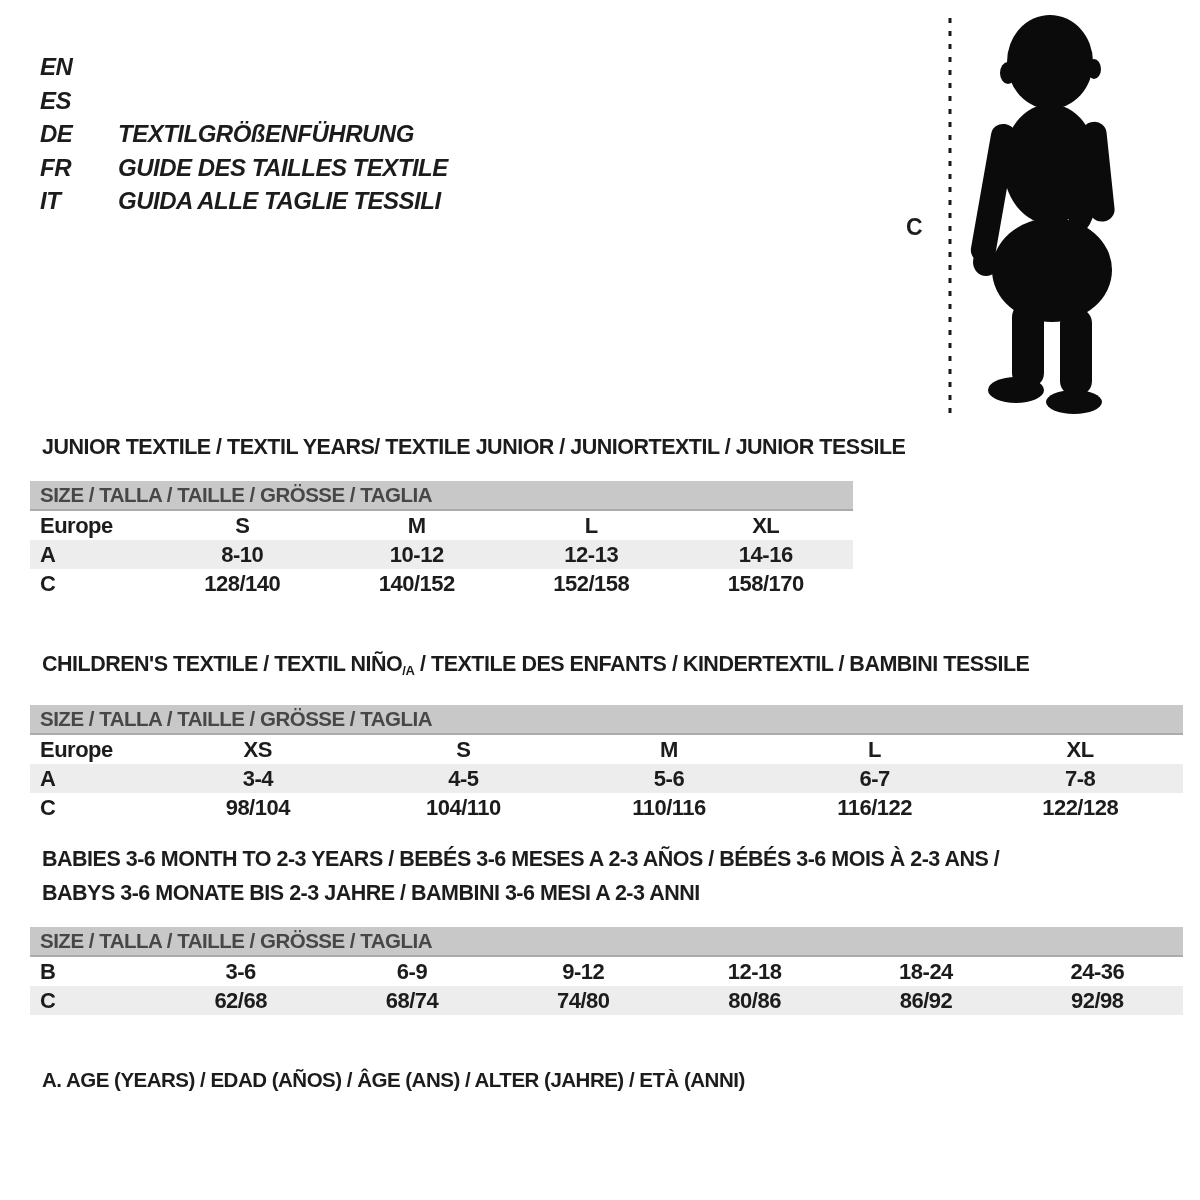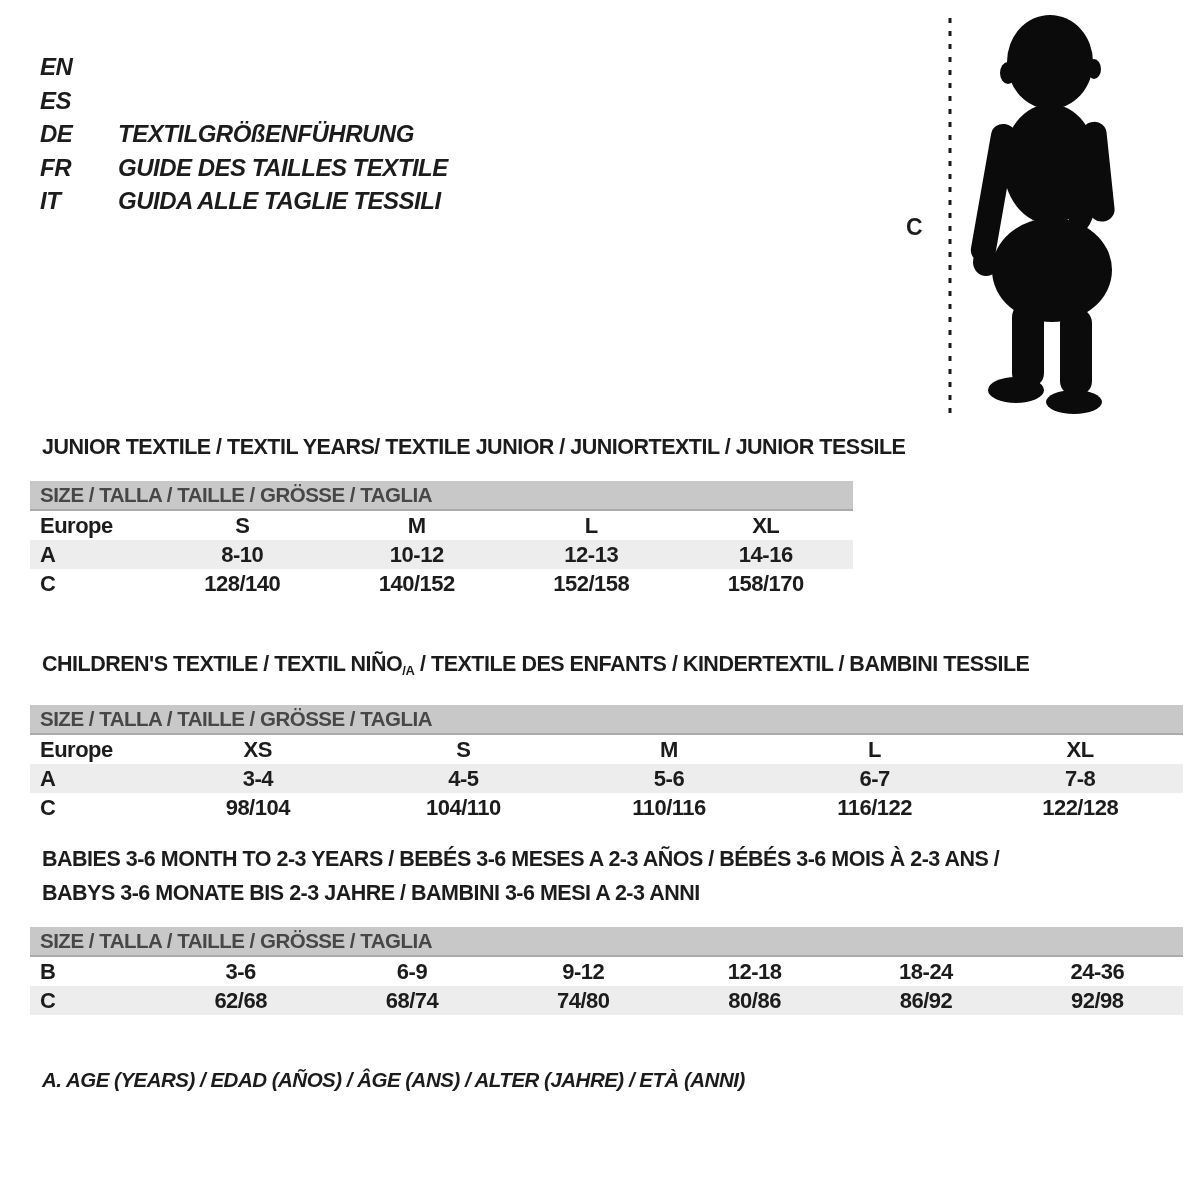--- a/index.html
+++ b/index.html
@@ -31,21 +31,21 @@
 
   .bar{height:30px;box-sizing:border-box;background:var(--bar-bg,#c8c8c8);color:var(--bar-text,#474747);
        font-size:20.5px;line-height:28px;padding-left:10px;border-bottom:2px solid #ababab;}
   .trow{display:flex;height:29px;line-height:29px;font-size:22px;}
   .trow.shaded{background:var(--row-shade,#ededed);}
   .tcell{white-space:nowrap;}
   .tcell.label{width:125px;padding-left:10px;box-sizing:border-box;}
   .tcell.data{flex:1;text-align:center;}
 
   
-  .legend{position:absolute;left:42px;top:1062px;font-size:20.5px;line-height:35px;font-style:italic;}
+  .legend{position:absolute;left:42px;top:1062px;font-size:20.5px;line-height:35px;}
 </style>
 </head>
 <body>
 
 <div class="page">
 
   <div class="lang-list" id="langList">
       <div class="lang-row">
         <span class="lang-code">EN</span>
       </div>

